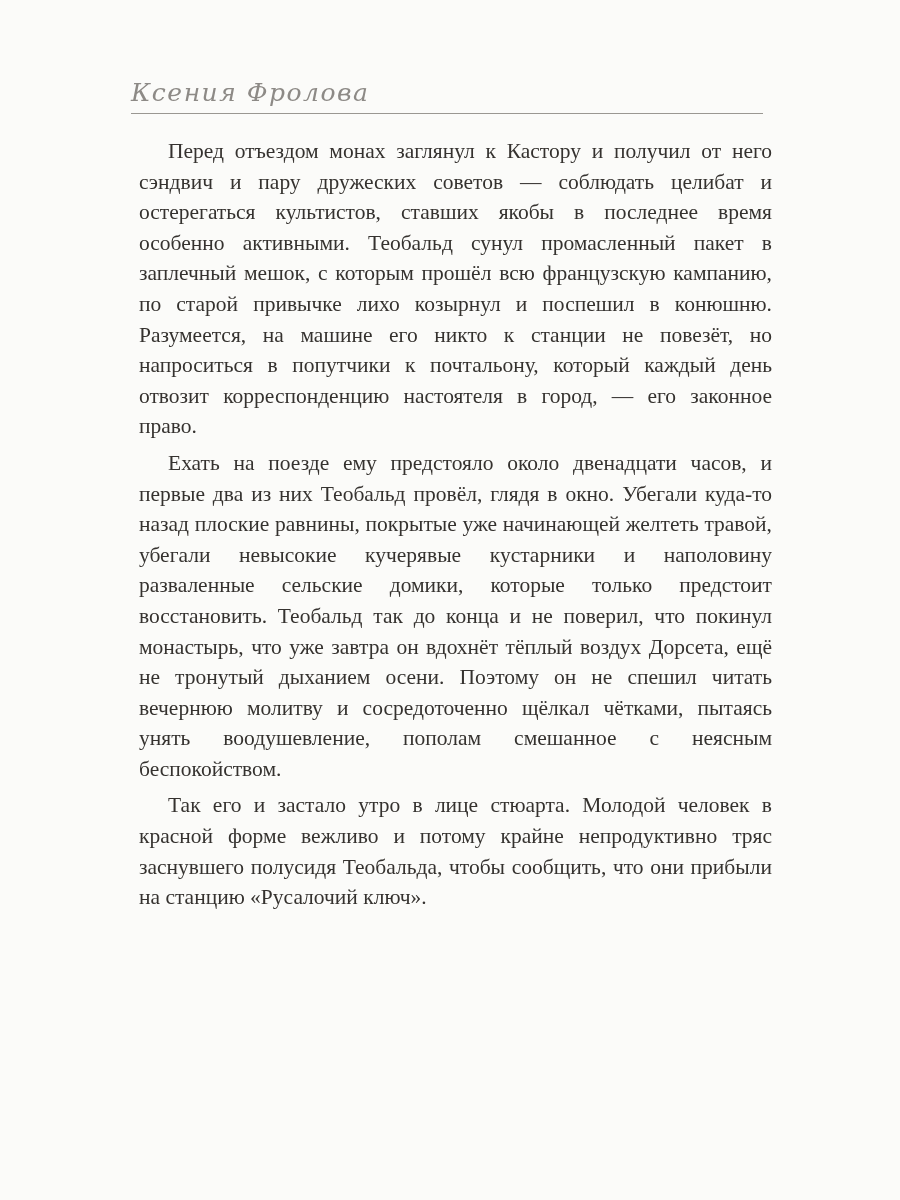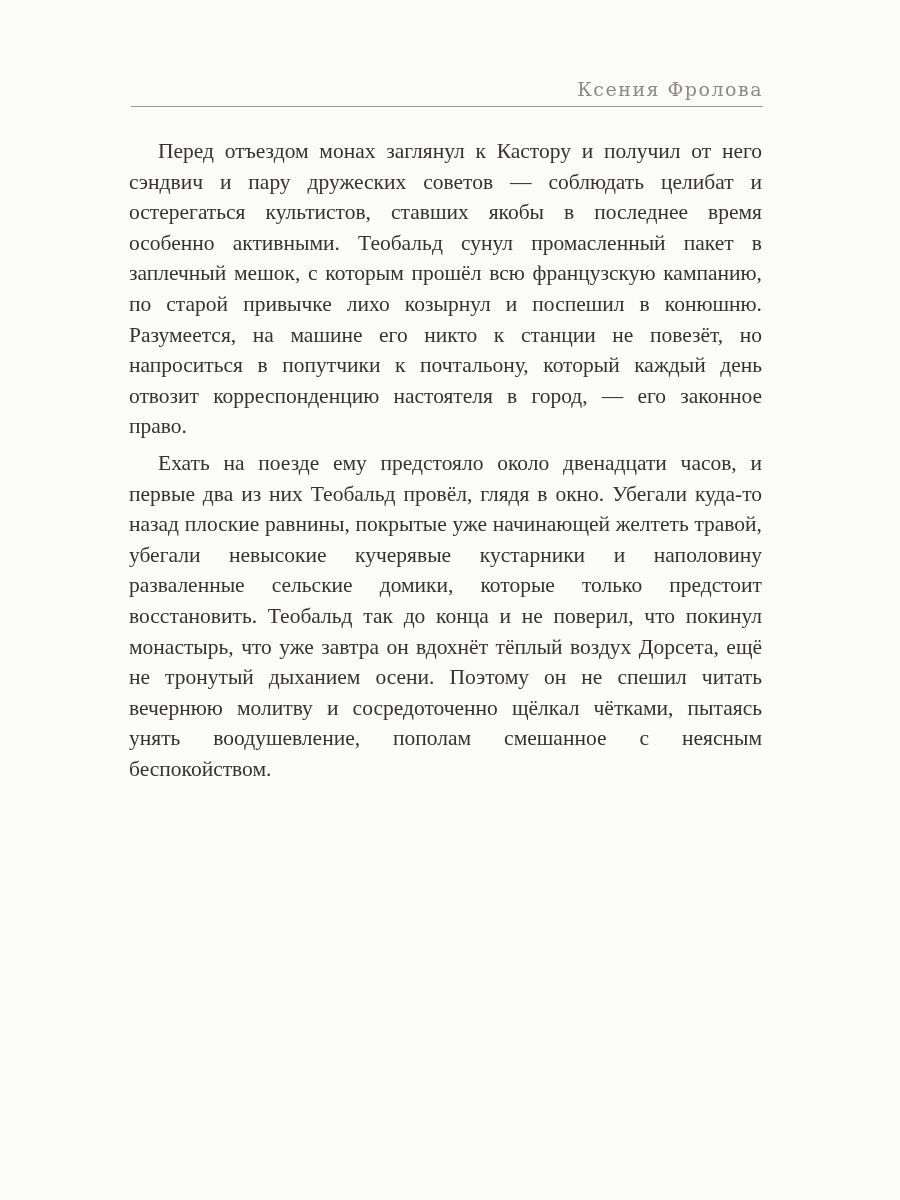--- a/index.html
+++ b/index.html
@@ -17,36 +17,36 @@
     color: #2e2c2a;
   }
   .running-head {
     position: absolute;
     top: 78px;
     left: 131px;
     width: 632px;
   }
   .running-head-title {
     font-family: "DejaVu Serif", serif;
-    font-size: 19px;
+    font-style: italic;
+    font-size: 25px;
     letter-spacing: 1.5px;
     color: #8d8a86;
     padding-bottom: 6px;
-    text-align: right;
   }
   .running-head-rule {
     border: none;
     border-top: 1px solid #9a9792;
     margin: 0;
     width: 632px;
   }
   .text-block {
     position: absolute;
     top: 136px;
-    left: 129px;
+    left: 139px;
     width: 633px;
     font-size: 21.5px;
     line-height: 30.6px;
     text-align: justify;
     text-justify: inter-word;
     color: #35322f;
     -webkit-hyphens: auto;
     hyphens: auto;
   }
   .text-block p {
@@ -63,15 +63,16 @@
 <div class="page">
 
   <header class="running-head">
     <div class="running-head-title">Ксения Фролова</div>
     <hr class="running-head-rule">
   </header>
 
   <main class="text-block">
     <p>Перед отъездом монах заглянул к Кастору и получил от него сэндвич и пару дружеских советов — соблюдать целибат и остерегаться культистов, ставших якобы в последнее время особенно активными. Теобальд сунул промасленный пакет в заплечный мешок, с которым прошёл всю французскую кампанию, по старой привычке лихо козырнул и поспешил в конюшню. Разумеется, на машине его никто к станции не повезёт, но напроситься в попутчики к почтальону, который каждый день отвозит корреспонденцию настоятеля в город, — его законное право.</p>
     <p>Ехать на поезде ему предстояло около двенадцати часов, и первые два из них Теобальд провёл, глядя в окно. Убегали куда-то назад плоские равнины, покрытые уже начинающей желтеть травой, убегали невысокие кучерявые кустарники и наполовину разваленные сельские домики, которые только предстоит восстановить. Теобальд так до конца и не поверил, что покинул монастырь, что уже завтра он вдохнёт тёплый воздух Дорсета, ещё не тронутый дыханием осени. Поэтому он не спешил читать вечернюю молитву и сосредоточенно щёлкал чётками, пытаясь унять воодушевление, пополам смешанное с неясным беспокойством.</p>
+    <p>Так его и застало утро в лице стюарта. Молодой человек в красной форме вежливо и потому крайне непродуктивно тряс заснувшего полусидя Теобальда, чтобы сообщить, что они прибыли на станцию «Русалочий ключ».</p>
   </main>
 
 </div>
 
 </body></html>

